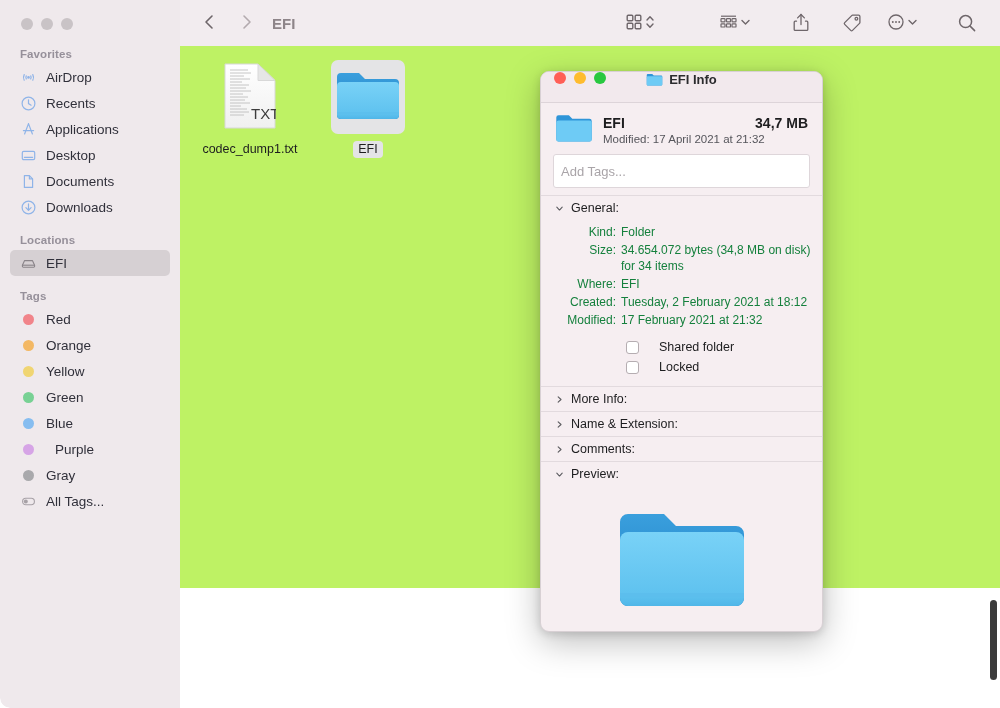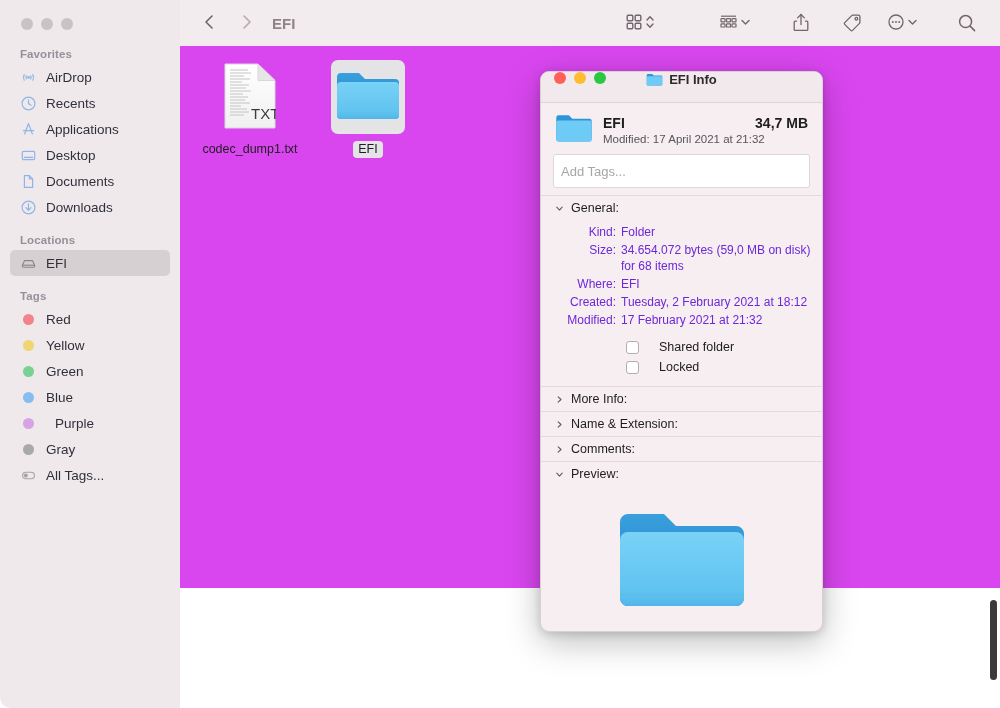--- a/index.html
+++ b/index.html
@@ -85,21 +85,21 @@
     top: 12px;
     display: flex;
     align-items: center;
   }
 
   
   #content {
     position: absolute;
     left: 180px; top: 46px;
     width: 820px; height: 542px;
-    background: #d946ef;
+    background: #bef264;
   }
   .file-item {
     position: absolute;
     width: 112px;
     text-align: center;
   }
   .file-icon-box {
     width: 74px; height: 74px;
     margin: 0 auto;
     position: relative;
@@ -191,21 +191,21 @@
     font-size: 12.5px;
     color: #1d1d1f;
   }
   .disclosure-row.first { border-top: 1px solid #e2dade; margin-top: 7px; }
   .chev { width: 9px; height: 9px; flex: 0 0 9px; }
 
   .general-body { padding: 3px 0 9px 0; }
   .gen-row {
     display: flex;
     font-size: 12px;
-    color: #6d28d9;
+    color: #15803d;
     line-height: 16px;
     padding: 1px 0;
   }
   .gen-key {
     width: 80px;
     text-align: right;
     flex: 0 0 80px;
     padding-right: 5px;
   }
   .gen-val { flex: 1; padding-right: 10px; }
@@ -330,20 +330,24 @@
       </span>
       <span class="side-label">EFI</span>
     </div>
 
 
     <div class="section-header" style="padding-top:14px">Tags</div>
 
     <div class="side-row">
       <span class="tag-dot" style="background:#f1848a"></span>
       <span class="side-label" style="margin-left:3px">Red</span>
+    </div>
+    <div class="side-row">
+      <span class="tag-dot" style="background:#f3b864"></span>
+      <span class="side-label" style="margin-left:3px">Orange</span>
     </div>
     <div class="side-row">
       <span class="tag-dot" style="background:#f0d572"></span>
       <span class="side-label" style="margin-left:3px">Yellow</span>
     </div>
     <div class="side-row">
       <span class="tag-dot" style="background:#78d194"></span>
       <span class="side-label" style="margin-left:3px">Green</span>
     </div>
     <div class="side-row">
@@ -541,21 +545,21 @@
       <span>General:</span>
     </div>
 
     <div class="general-body">
       <div class="gen-row">
         <span class="gen-key">Kind:</span>
         <span class="gen-val">Folder</span>
       </div>
       <div class="gen-row">
         <span class="gen-key">Size:</span>
-        <span class="gen-val">34.654.072 bytes (59,0 MB on disk) for 68 items</span>
+        <span class="gen-val">34.654.072 bytes (34,8 MB on disk) for 34 items</span>
       </div>
       <div class="gen-row">
         <span class="gen-key">Where:</span>
         <span class="gen-val">EFI</span>
       </div>
       <div class="gen-row">
         <span class="gen-key">Created:</span>
         <span class="gen-val">Tuesday, 2 February 2021 at 18:12</span>
       </div>
       <div class="gen-row">

